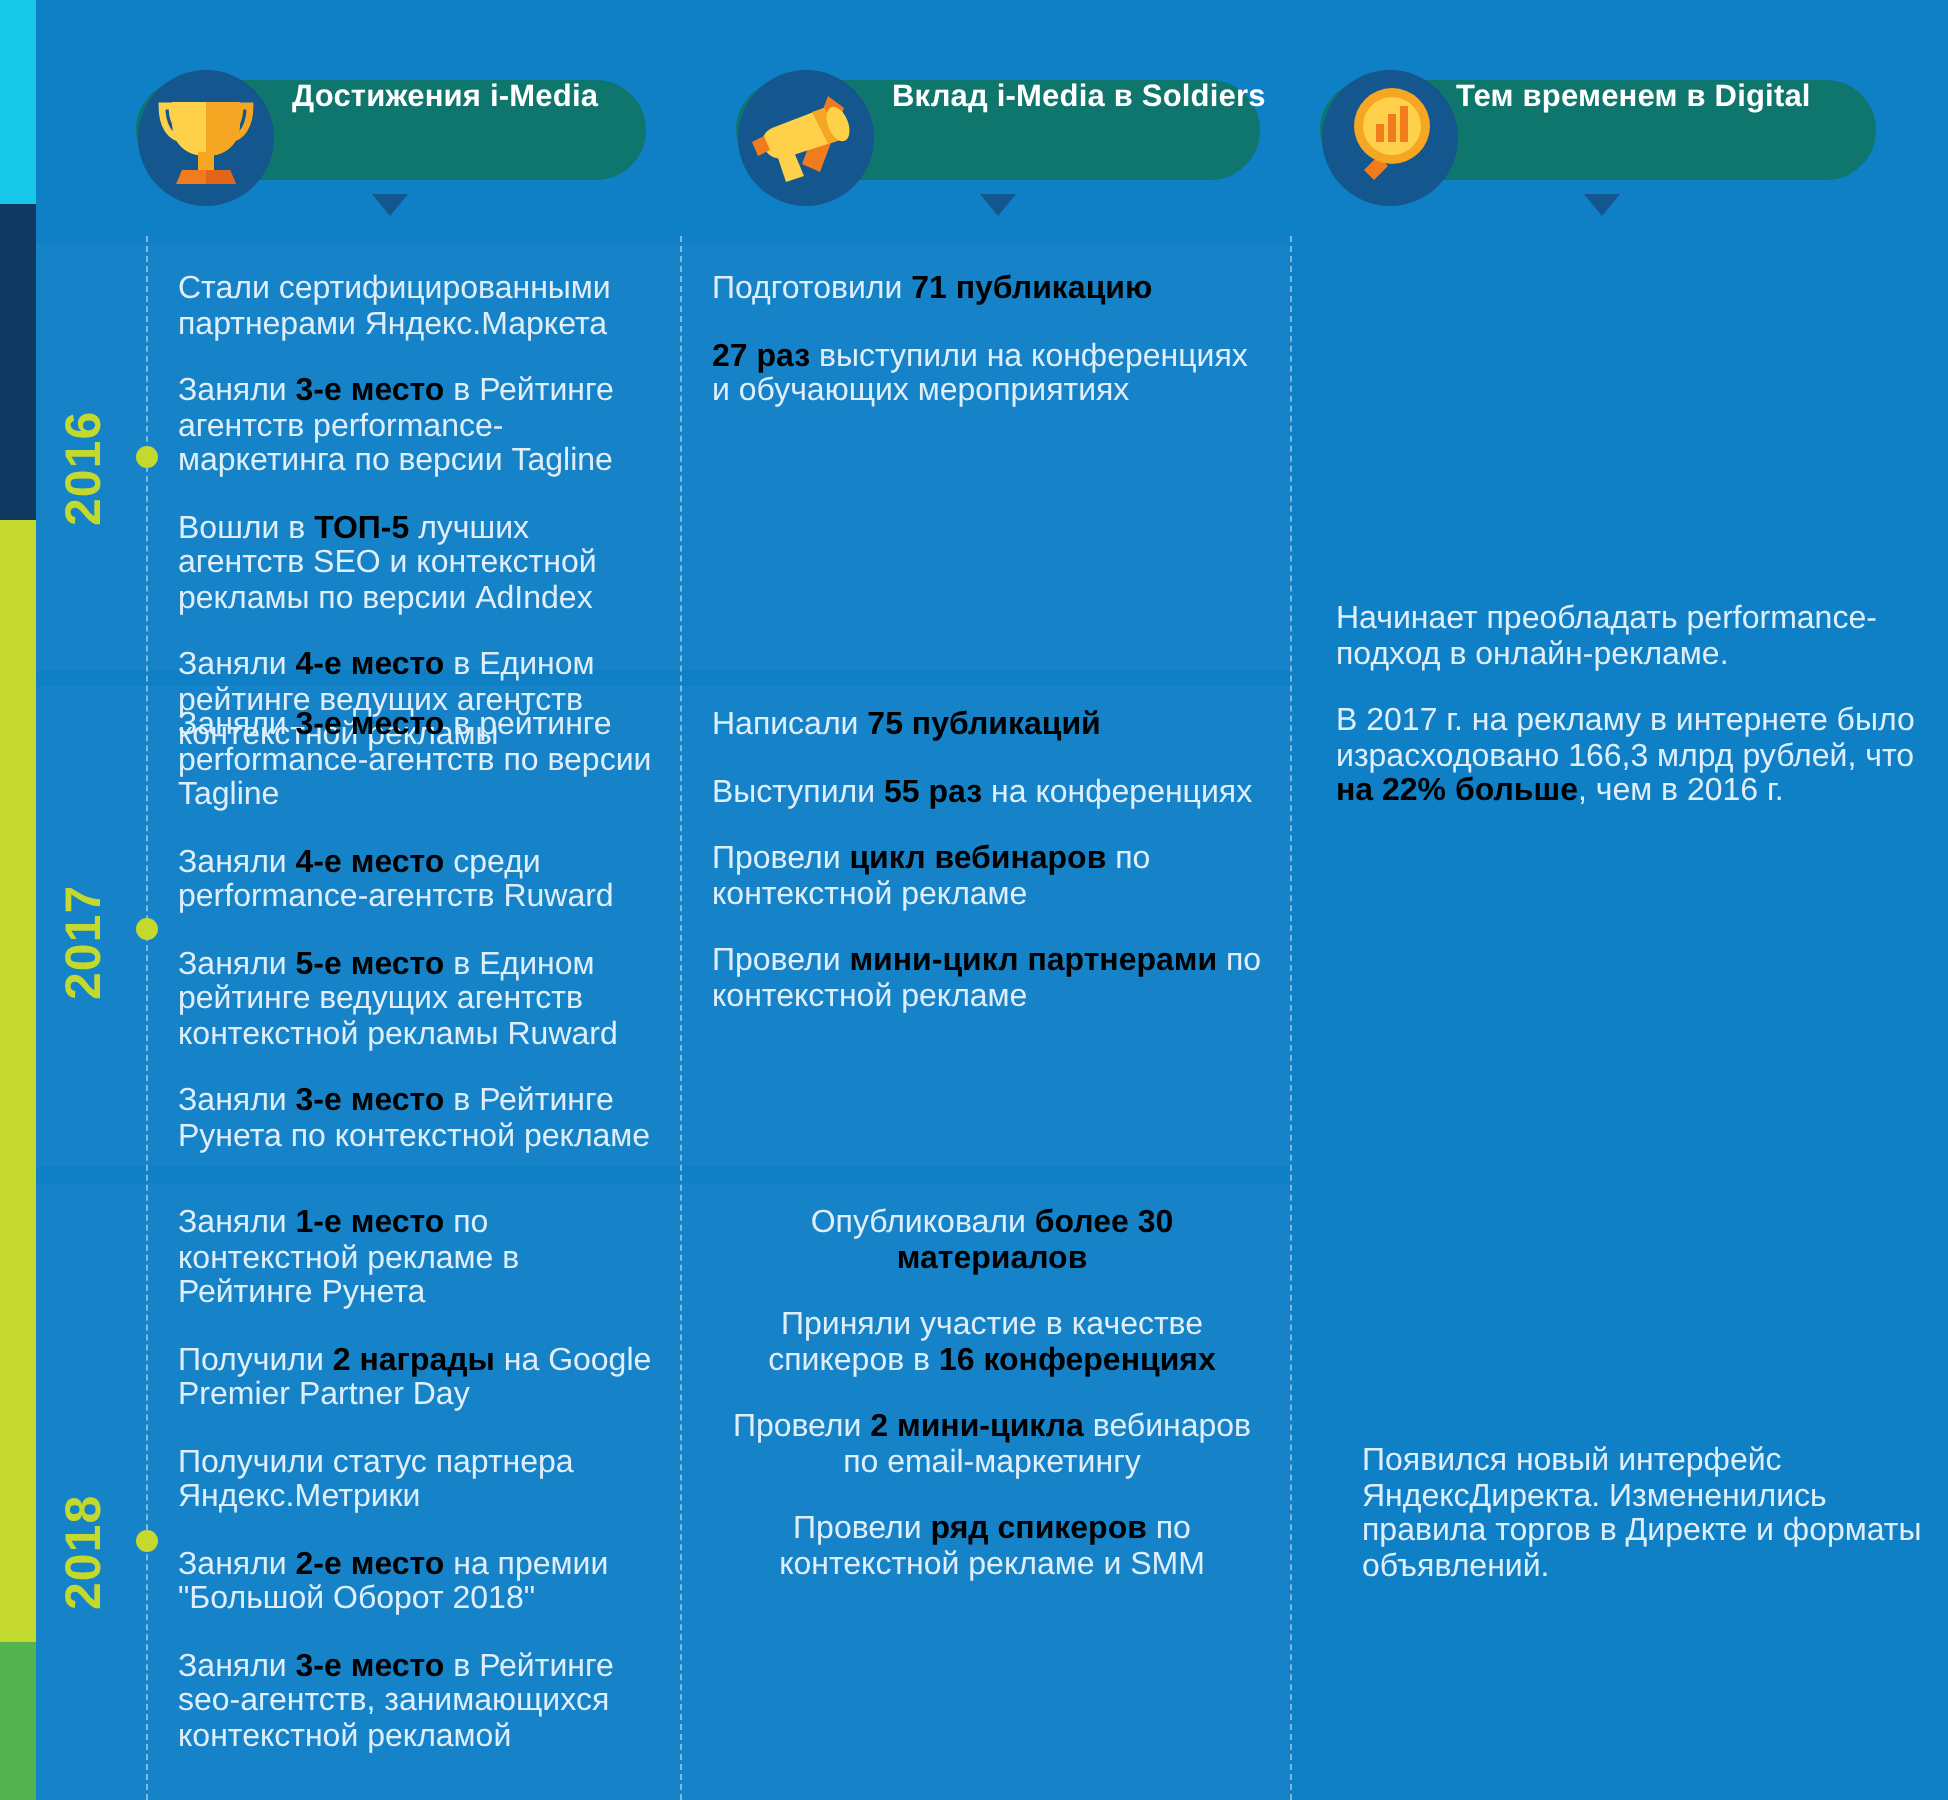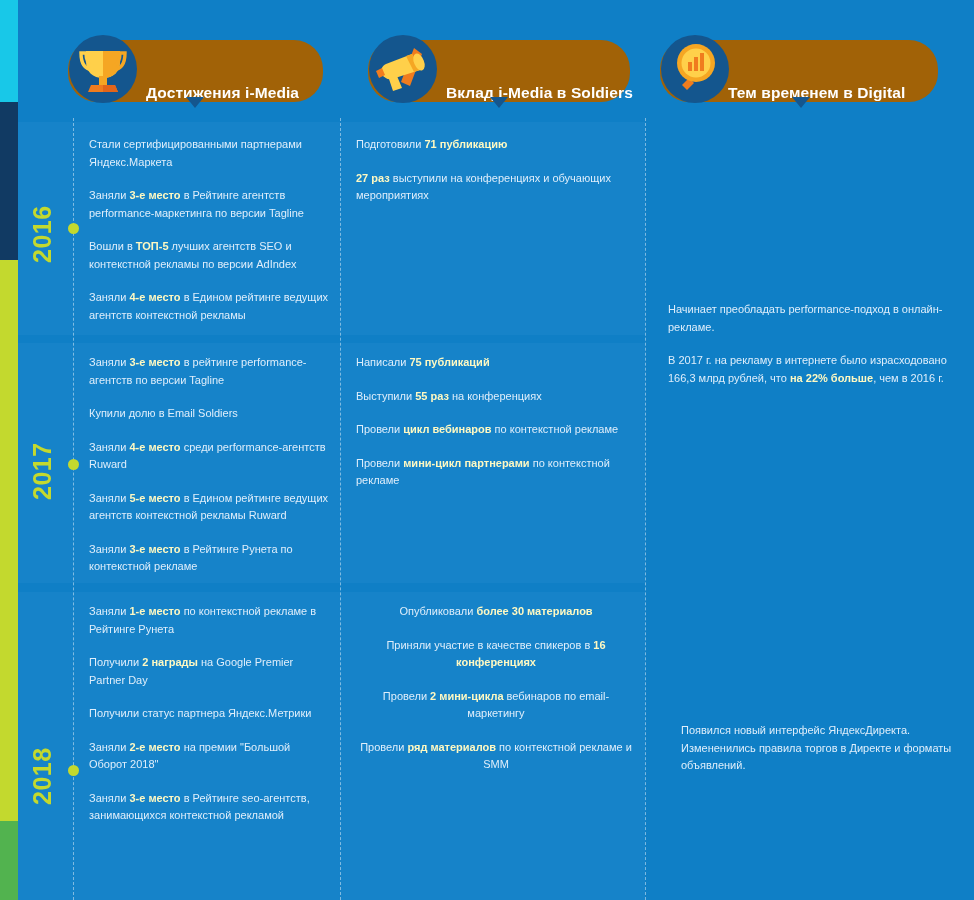--- a/index.html
+++ b/index.html
@@ -16,23 +16,23 @@
   .edge-seg{position:absolute;left:0;width:100%;}
   .edge-seg.cyan {top:0px;   height:102px; background:#18c8e8;}
   .edge-seg.navy {top:102px; height:158px; background:#113a63;}
   .edge-seg.lime {top:260px; height:561px; background:#c3d92e;}
   .edge-seg.green{top:821px; height:79px;  background:#52b34f;}
 
   
   .header-row{position:absolute;left:0;top:0;width:974px;height:118px;z-index:5;}
   .bubble-wrap{position:absolute;top:40px;height:58px;}
   .bubble{
-    position:absolute;left:0;top:0;height:62px;
-    background:#a16207;border-radius:29px;
-    display:flex;align-items:flex-end;
+    position:absolute;left:0;top:0;height:50px;
+    background:#0f766e;border-radius:29px;
+    display:flex;align-items:flex-start;
   }
   .bubble-label{
     color:#ffffff;font-size:15.5px;font-weight:bold;
     letter-spacing:.1px;white-space:nowrap;
   }
   .bubble-tail{
     position:absolute;top:57px;width:0;height:0;
     border-left:9px solid transparent;border-right:9px solid transparent;
     border-top:11px solid #14568e;
   }
@@ -86,24 +86,24 @@
   #d-2018{left:68px;top:765px;}
   #y-2018{left:28px;top:805px;}
 
   
   .col{position:absolute;z-index:4;}
   .col.c1{left:89px;width:240px;}
   .col.c2{left:356px;width:280px;}
   .col.c3{left:668px;width:290px;}
 
   .item{
-    color:#dfeefb;font-size:11px;line-height:17.5px;
+    color:#dfeefb;font-size:16px;line-height:17.5px;
     margin-bottom:16px;
   }
-  .item b{color:#fef9c3;font-weight:bold;}
+  .item b{color:#000000;font-weight:bold;}
   .item:last-child{margin-bottom:0;}
 
   
   #c1-2016{top:136px;} #c2-2016{top:136px;}
   #c1-2017{top:354px;} #c2-2017{top:354px;} #c3-2016{top:301px;}
   #c1-2018{top:603px;} #c2-2018{top:603px;text-align:center;} #c3-2018{top:722px;margin-left:13px;}
 </style>
 </head>
 <body>
 
@@ -191,21 +191,20 @@
 <div class="year-dot" id="d-2018"></div>
 
 <div class="col c1" id="c1-2016">
     <div class="item">Стали сертифицированными партнерами Яндекс.Маркета</div>
     <div class="item">Заняли <b>3-е место</b> в Рейтинге агентств performance-маркетинга по версии Tagline</div>
     <div class="item">Вошли в <b>ТОП-5</b> лучших агентств SEO и контекстной рекламы по версии AdIndex</div>
     <div class="item">Заняли <b>4-е место</b> в Едином рейтинге ведущих агентств контекстной рекламы</div>
   </div>
 <div class="col c1" id="c1-2017">
     <div class="item">Заняли <b>3-е место</b> в рейтинге performance-агентств по версии Tagline</div>
-    <div class="item">Купили долю в Email Soldiers</div>
     <div class="item">Заняли <b>4-е место</b> среди performance-агентств Ruward</div>
     <div class="item">Заняли <b>5-е место</b> в Едином рейтинге ведущих агентств контекстной рекламы Ruward</div>
     <div class="item">Заняли <b>3-е место</b> в Рейтинге Рунета по контекстной рекламе</div>
   </div>
 <div class="col c1" id="c1-2018">
     <div class="item">Заняли <b>1-е место</b> по контекстной рекламе в Рейтинге Рунета</div>
     <div class="item">Получили <b>2 награды</b> на Google Premier Partner Day</div>
     <div class="item">Получили статус партнера Яндекс.Метрики</div>
     <div class="item">Заняли <b>2-е место</b> на премии "Большой Оборот 2018"</div>
     <div class="item">Заняли <b>3-е место</b> в Рейтинге seo-агентств, занимающихся контекстной рекламой</div>
@@ -218,21 +217,21 @@
 <div class="col c2" id="c2-2017">
     <div class="item">Написали <b>75 публикаций</b></div>
     <div class="item">Выступили <b>55 раз</b> на конференциях</div>
     <div class="item">Провели <b>цикл вебинаров</b> по контекстной рекламе</div>
     <div class="item">Провели <b>мини-цикл партнерами</b> по контекстной рекламе</div>
   </div>
 <div class="col c2" id="c2-2018">
     <div class="item">Опубликовали <b>более 30 материалов</b></div>
     <div class="item">Приняли участие в качестве спикеров в <b>16 конференциях</b></div>
     <div class="item">Провели <b>2 мини-цикла</b> вебинаров по email-маркетингу</div>
-    <div class="item">Провели <b>ряд материалов</b> по контекстной рекламе и SMM</div>
+    <div class="item">Провели <b>ряд спикеров</b> по контекстной рекламе и SMM</div>
   </div>
 
 <div class="col c3" id="c3-2016">
     <div class="item">Начинает преобладать performance-подход в онлайн-рекламе.</div>
     <div class="item">В 2017 г. на рекламу в интернете было израсходовано 166,3 млрд рублей, что <b>на 22% больше</b>, чем в 2016 г.</div>
   </div>
 <div class="col c3" id="c3-2018">
     <div class="item">Появился новый интерфейс ЯндексДиректа. Измененились правила торгов в Директе и форматы объявлений.</div>
   </div>
 

